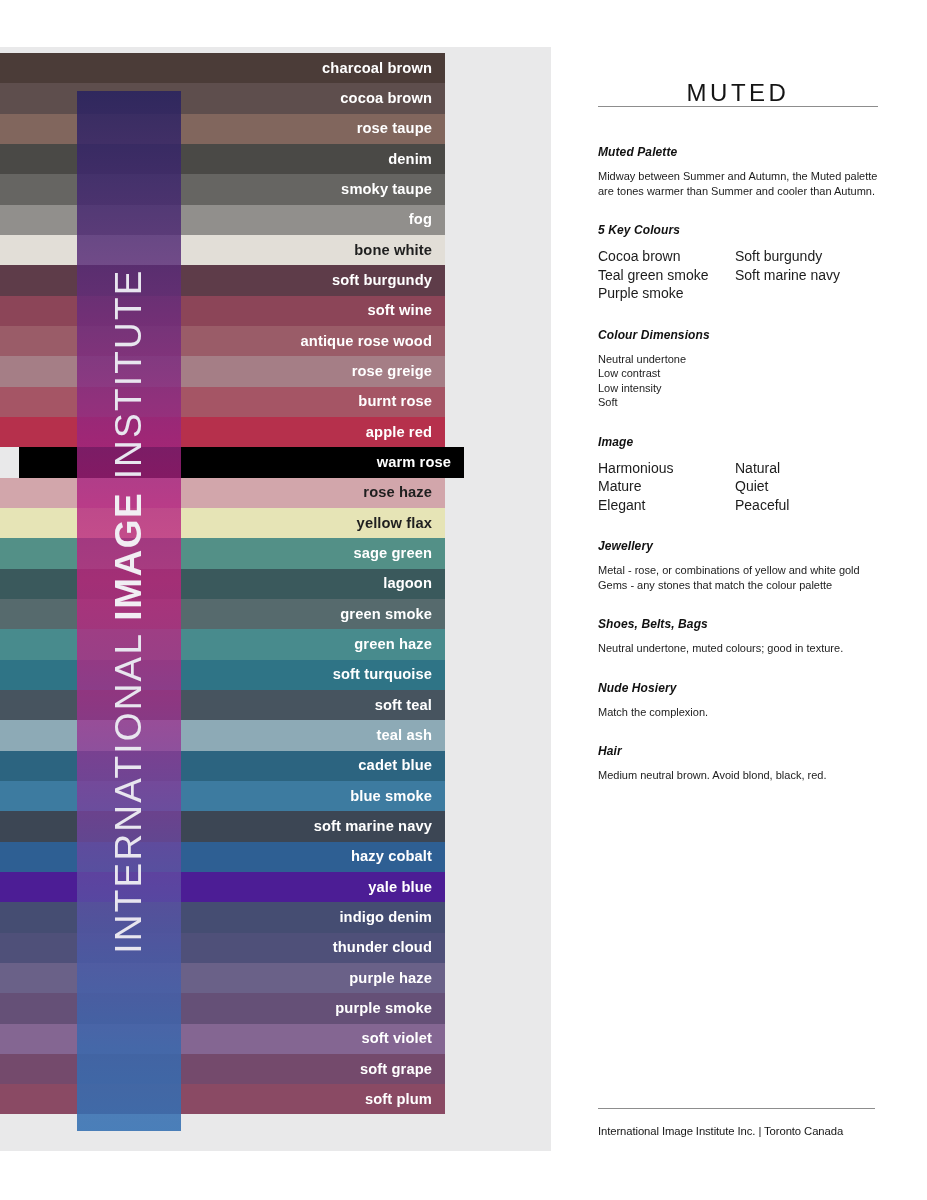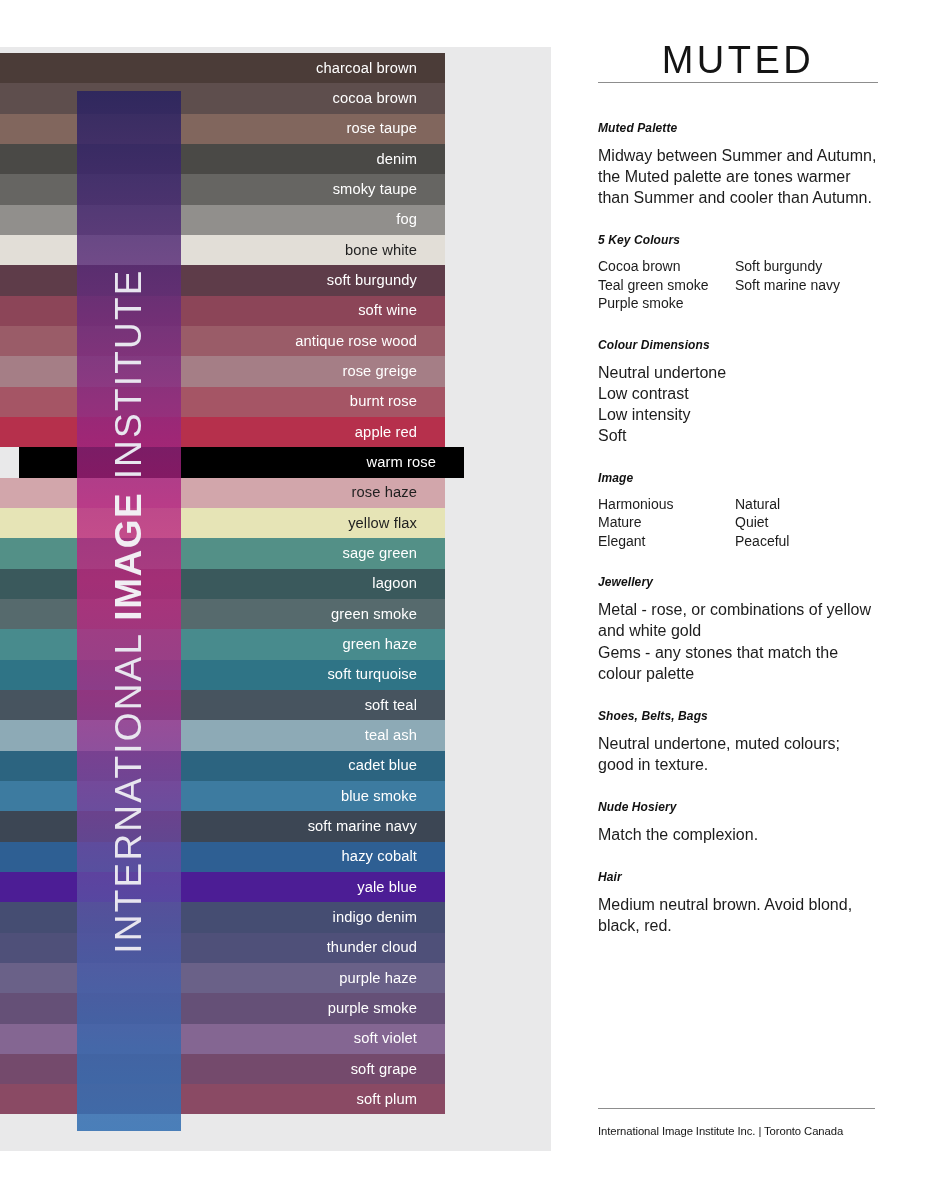--- a/index.html
+++ b/index.html
@@ -38,21 +38,22 @@
     overflow: hidden;
   }
 
   .swatch-row {
     position: relative;
     width: 445px;
     height: 30.333px;
     display: flex;
     align-items: center;
     justify-content: flex-end;
-    padding-right: 28px;
+    padding-right: 13px;
+    font-weight: bold;
   }
 
   .swatch-label {
     font-size: 14.7px;
     letter-spacing: 0.1px;
     line-height: 1;
     white-space: nowrap;
     color: #ffffff;
   }
   .swatch-label.dark { color: #1f1f1f; }
@@ -103,27 +104,28 @@
 
   
   #info-panel {
     position: absolute;
     left: 598px;
     top: 40px;
     width: 280px;
   }
 
   #page-title {
-    font-size: 38px;
+    font-size: 24px;
     font-weight: 400;
     letter-spacing: 3.5px;
     color: #141414;
     text-align: center;
     line-height: 1.1;
     padding-bottom: 0;
+    margin-top: 40px;
   }
 
   .rule {
     height: 1px;
     background: #8d8d8d;
     width: 100%;
   }
 
   .section { margin-top: 25px; }
   .section.first { margin-top: 38px; }
@@ -131,21 +133,21 @@
   .section-heading {
     font-size: 12px;
     font-weight: bold;
     font-style: italic;
     color: #111111;
     letter-spacing: 0.1px;
     margin-bottom: 10px;
   }
 
   .section-body {
-    font-size: 16px;
+    font-size: 11px;
     line-height: 1.32;
     color: #1c1c1c;
   }
 
   .two-col {
     display: flex;
     font-size: 14px;
     line-height: 1.32;
     color: #1c1c1c;
   }

